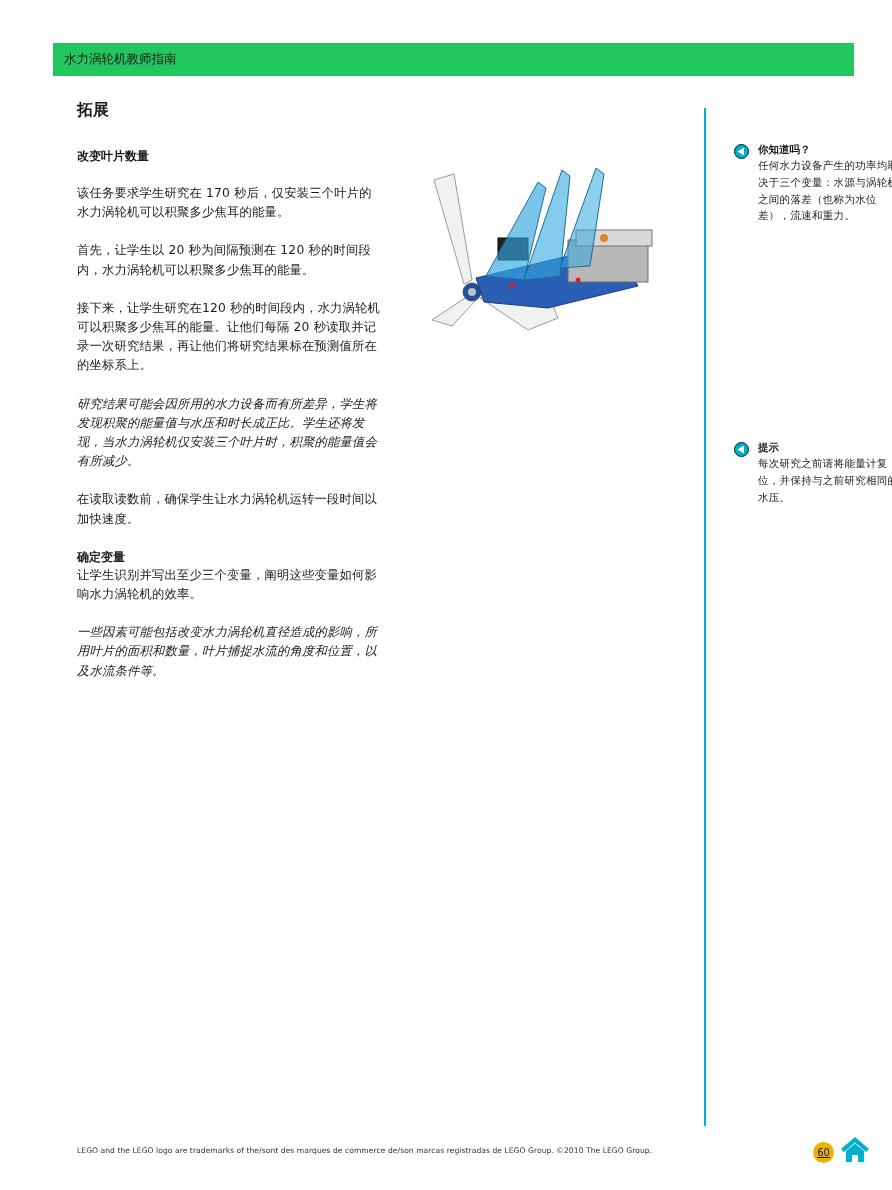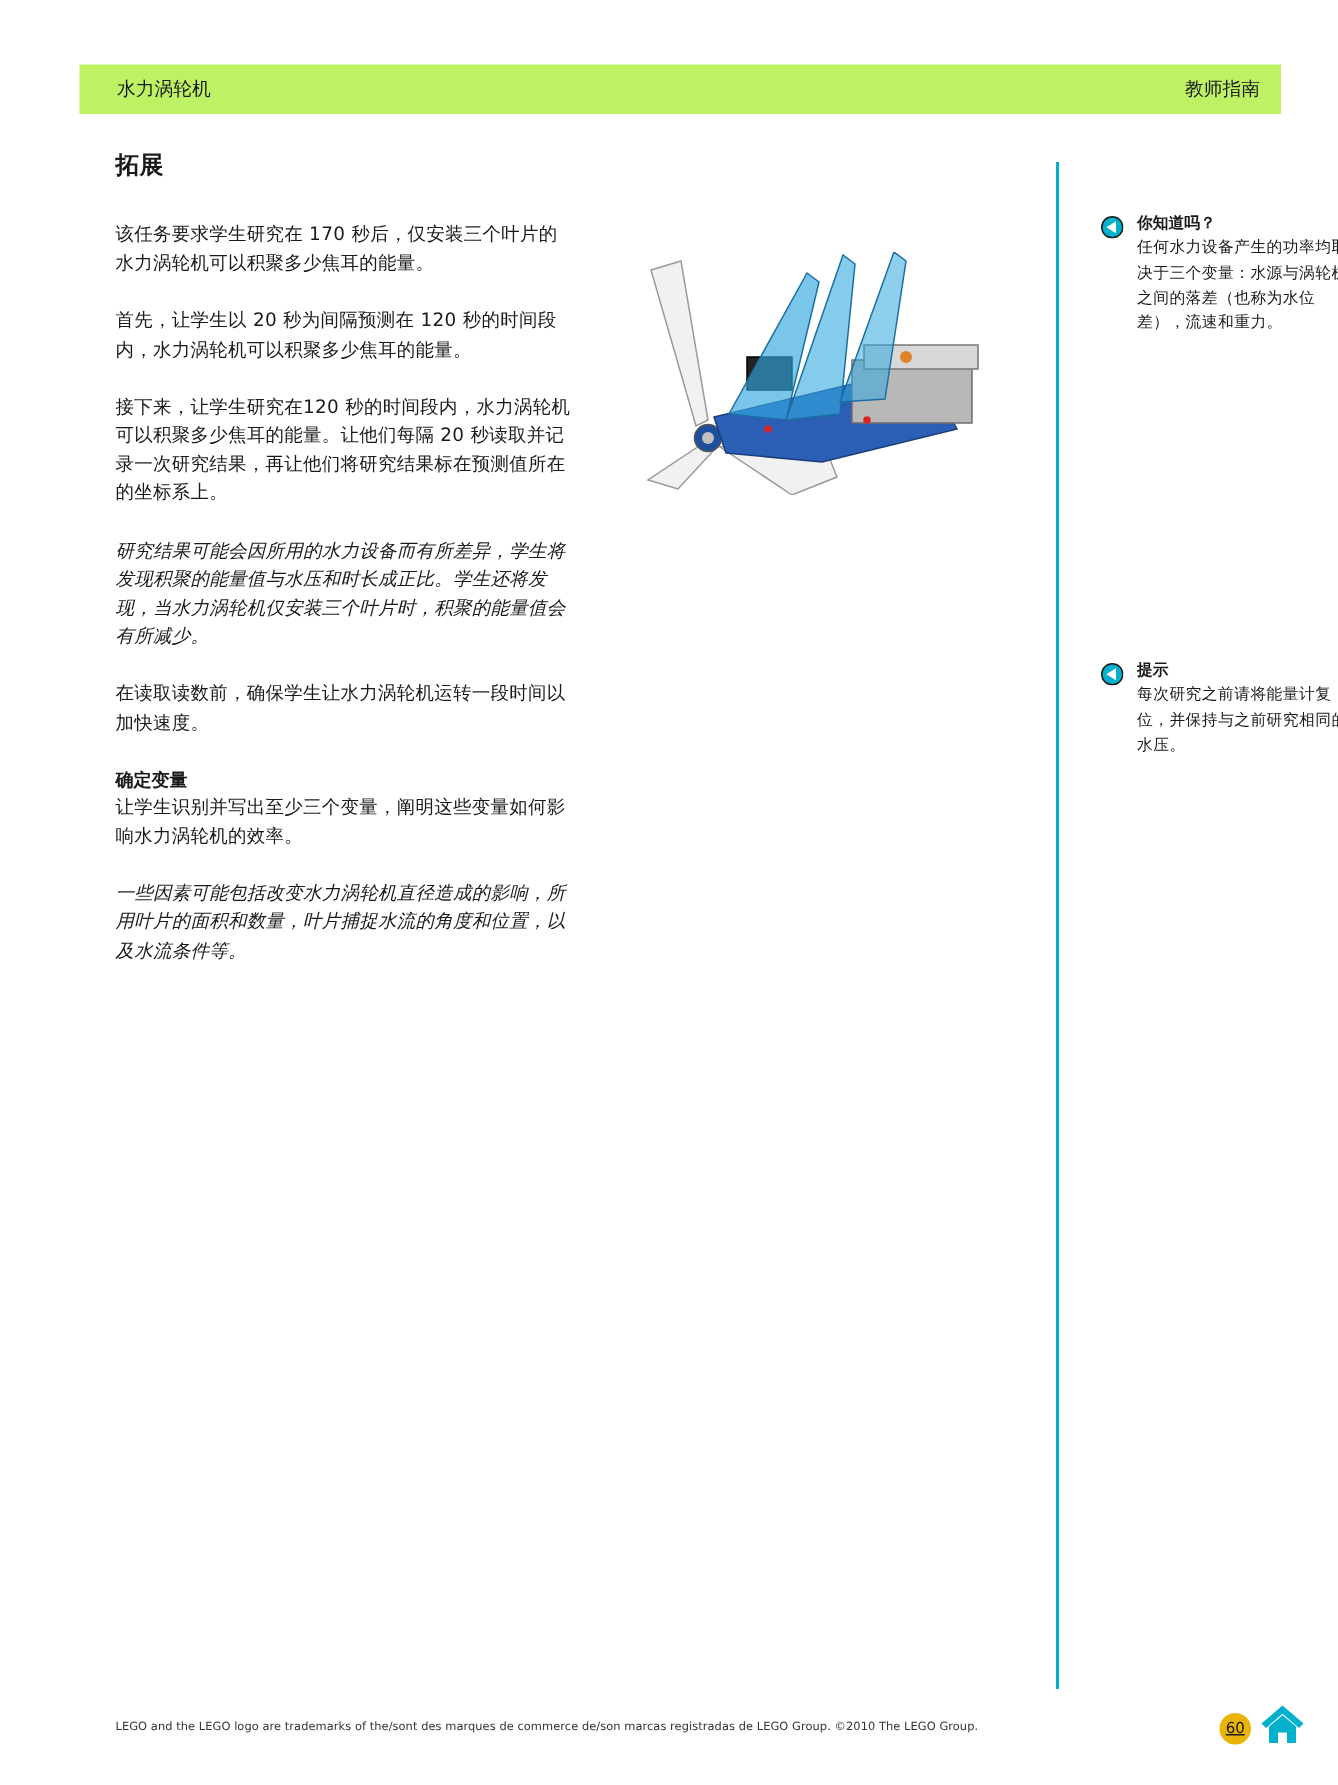--- a/index.html
+++ b/index.html
@@ -1,22 +1,22 @@
 <!DOCTYPE html>
 <html><head>
 <meta charset="utf-8">
 <style>
   * { box-sizing: border-box; margin: 0; padding: 0; }
   html, body { width: 892px; height: 1190px; background: #ffffff; }
   body { position: relative; font-family: "DejaVu Sans", "Liberation Sans", sans-serif; color: #1a1a1a; overflow: hidden; }
 
   .header-bar {
     position: absolute; left: 53px; top: 43px; width: 801px; height: 33px;
-    background: #bef264; display: flex; align-items: center; justify-content: space-between;
-    padding: 0 14px 0 25px;
+    background: #22c55e; display: flex; align-items: center; 
+    padding: 0 14px 0 11px;
   }
   .header-bar span { font-size: 12.5px; color: #1a1a1a; }
 
   .main-col { position: absolute; left: 77px; top: 100px; width: 305px; }
   .page-heading { font-size: 16px; font-weight: bold; margin-bottom: 26px; }
   .section-title { font-size: 12px; font-weight: bold; line-height: 18px; }
   .para { font-size: 12.3px; line-height: 19.2px; margin-bottom: 19px; letter-spacing: 0.2px; }
   .para.italic { font-style: italic; }
   .para.tight { margin-bottom: 0; }
   .block { margin-bottom: 19px; }
@@ -42,20 +42,21 @@
 
 <div class="header-bar">
   <span>水力涡轮机</span>
   <span>教师指南</span>
 </div>
 
 <div class="main-col">
   <div class="page-heading">拓展</div>
 
   <div class="block">
+    <div class="section-title">改变叶片数量</div>
   </div>
   <div class="para">该任务要求学生研究在 170 秒后，仅安装三个叶片的水力涡轮机可以积聚多少焦耳的能量。</div>
   <div class="para">首先，让学生以 20 秒为间隔预测在 120 秒的时间段内，水力涡轮机可以积聚多少焦耳的能量。</div>
   <div class="para">接下来，让学生研究在120 秒的时间段内，水力涡轮机可以积聚多少焦耳的能量。让他们每隔 20 秒读取并记录一次研究结果，再让他们将研究结果标在预测值所在的坐标系上。</div>
   <div class="para italic">研究结果可能会因所用的水力设备而有所差异，学生将发现积聚的能量值与水压和时长成正比。学生还将发现，当水力涡轮机仅安装三个叶片时，积聚的能量值会有所减少。</div>
   <div class="para">在读取读数前，确保学生让水力涡轮机运转一段时间以加快速度。</div>
 
   <div class="block">
     <div class="section-title">确定变量</div>
     <div class="para tight">让学生识别并写出至少三个变量，阐明这些变量如何影响水力涡轮机的效率。</div>

